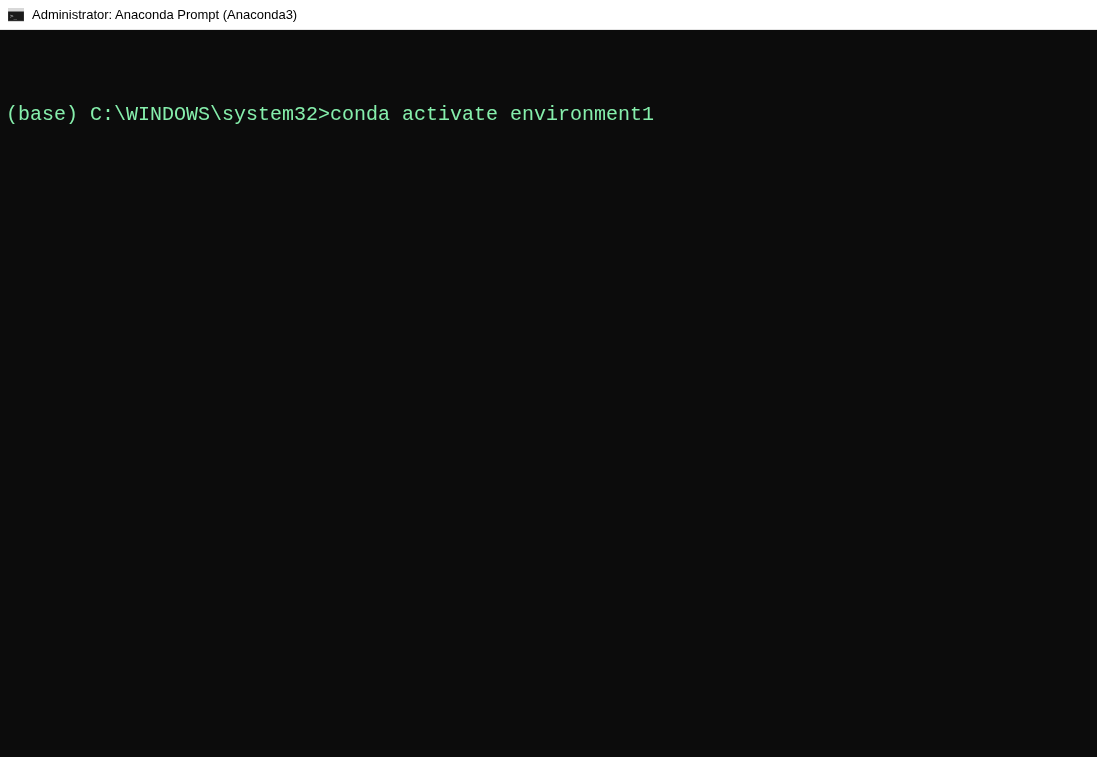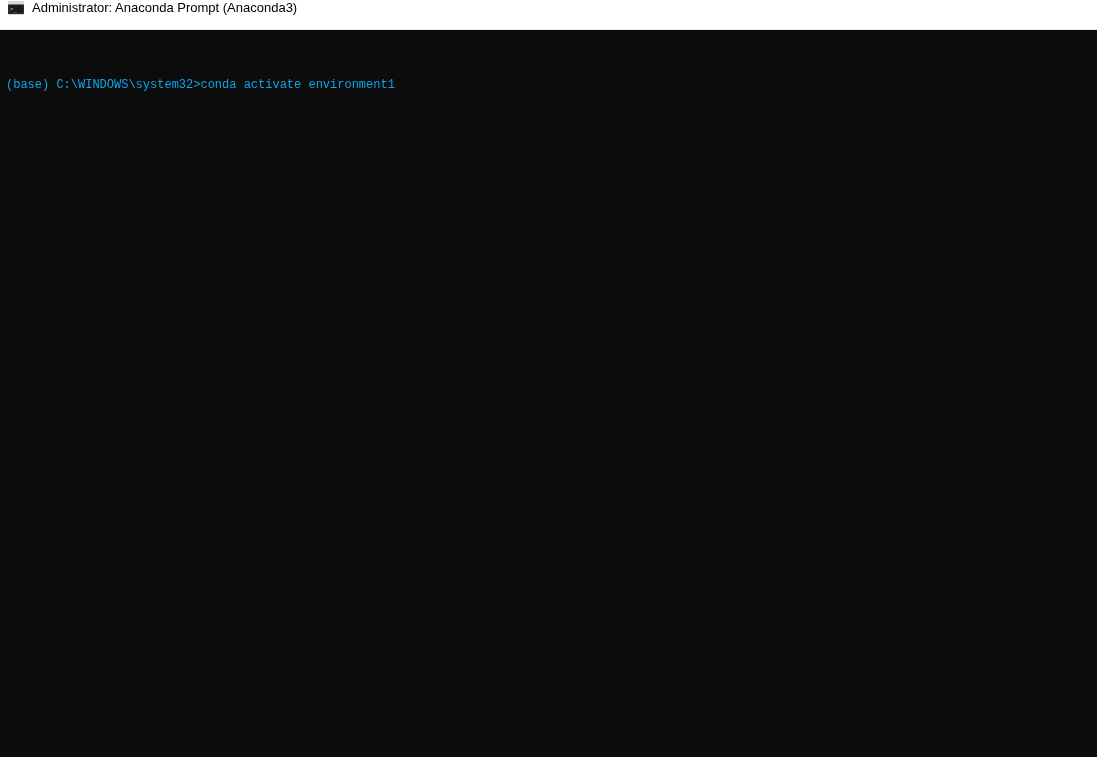--- a/index.html
+++ b/index.html
@@ -11,43 +11,44 @@
       width: 1097px;
       height: 757px;
       font-family: "Segoe UI", Tahoma, sans-serif;
       background: #ffffff;
       overflow: hidden;
     }
     .titlebar {
       height: 30px;
       background: #ffffff;
       display: flex;
+      align-items: center;
       padding: 0 8px;
       gap: 8px;
       border-bottom: 1px solid #e5e5e5;
     }
     .titlebar-icon {
       width: 16px;
       height: 16px;
       display: inline-flex;
       align-items: center;
       justify-content: center;
     }
     .titlebar-title {
       font-size: 13px;
       color: #000000;
       white-space: nowrap;
     }
     .terminal {
       width: 100%;
       height: calc(100% - 30px);
       background: #0c0c0c;
-      color: #0ea5e9;
+      color: #86efac;
       font-family: Consolas, "Courier New", monospace;
-      font-size: 12px;
+      font-size: 20px;
       line-height: 1.5;
       padding: 10px 6px;
       white-space: pre;
       overflow: hidden;
     }
     .terminal-line {
       display: block;
     }
     .prompt-segment {
       display: inline;

